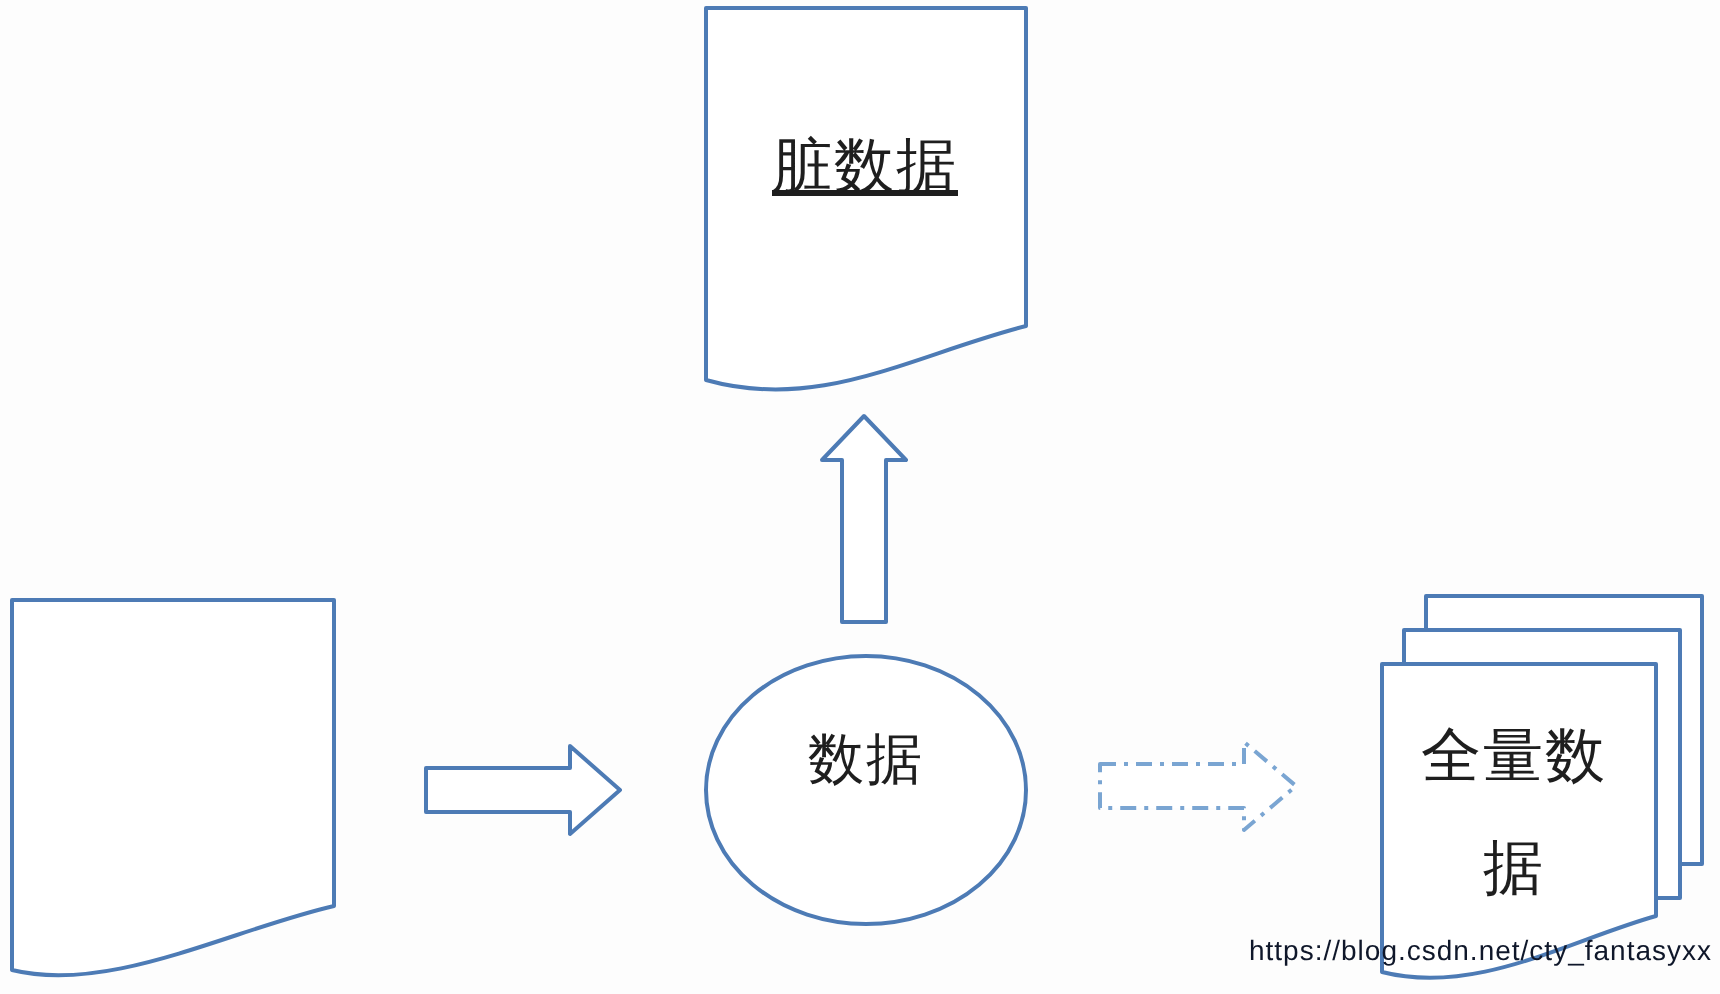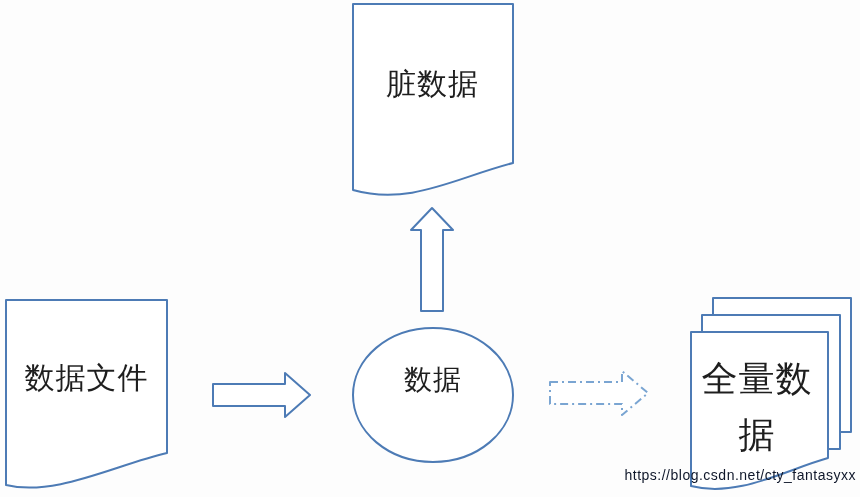--- a/index.html
+++ b/index.html
@@ -16,23 +16,23 @@
     display:flex;flex-direction:column;
     align-items:center;justify-content:center;
     text-align:center;
     color:#1e1e1e;
     font-weight:500;
     letter-spacing:1px;
     line-height:1.2;
     pointer-events:none;
   }
   .lbl-data-file{left:6px;top:300px;width:161px;height:156px;font-size:30px;}
-  .lbl-dirty{left:352px;top:4px;width:161px;height:160px;font-size:30px;}
+  .lbl-dirty{left:352px;top:4px;width:161px;height:160px;font-size:30px;text-decoration:underline;}
   .lbl-validation{left:353px;top:312px;width:160px;height:135px;font-size:28px;line-height:35px;}
-  .lbl-full{left:691px;top:332px;width:132px;height:150px;font-size:36px;line-height:36px;gap:20px;}
+  .lbl-full{left:691px;top:332px;width:132px;height:150px;font-size:30px;line-height:36px;gap:20px;}
   .watermark{
     position:absolute;
     right:4px;top:467px;
     font-size:14px;
     color:#0f172a;
     letter-spacing:0.5px;
   }
 </style>
 </head>
 <body>
@@ -53,23 +53,20 @@
       <ellipse cx="433" cy="395" rx="80" ry="67"></ellipse>
 
       <path d="M213,384 H285 V373 L310,395 L285,417 V406 H213 Z"></path>
 
       <path d="M421,311 V230 H411 L432,208 L453,230 H443 V311 Z"></path>
 
       <path stroke="#7aa5d2" stroke-dasharray="8 4 2 4" d="M550,382 H622 V371 L648,393 L622,415 V404 H550 Z"></path>
     </g>
   </svg>
 
-  <div class="label lbl-data-file">
-    <span>数据文件</span>
-  </div>
 
   <div class="label lbl-dirty">
     <span>脏数据</span>
   </div>
 
   <div class="label lbl-validation">
     <span>数据</span>
   </div>
 
   <div class="label lbl-full">

